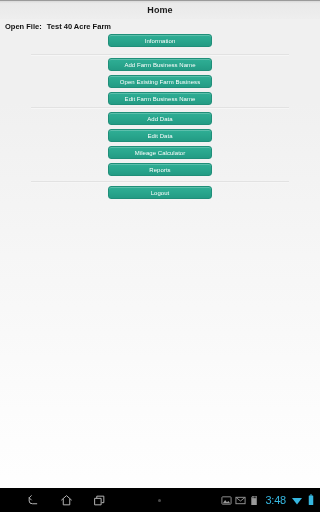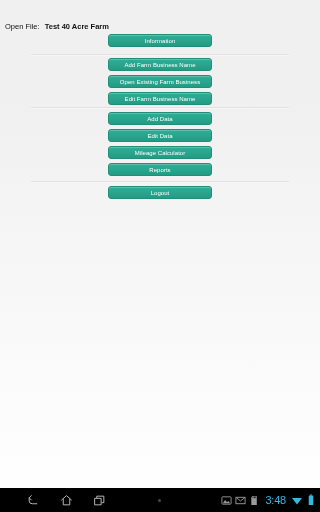--- a/index.html
+++ b/index.html
@@ -44,21 +44,21 @@
   
   #openfile-row {
     position: absolute;
     top: 22px;
     left: 5px;
     font-size: 7.5px;
     color: #111111;
     white-space: nowrap;
   }
   #openfile-label {
-    font-weight: normal;
+    font-weight: bold;
   }
   #openfile-value {
     font-weight: bold;
     margin-left: 3px;
   }
   
   .btn-group {
     position: absolute;
     left: 0;
     width: 320px;
@@ -144,20 +144,23 @@
     font-family: "Liberation Sans", sans-serif;
     letter-spacing: -0.2px;
     margin: 4px 2px;
   }
 </style>
 </head>
 <body>
 
 <div id="screen">
 
+  <div id="titlebar">
+    <div id="title-text">Home</div>
+  </div>
 
   <div id="openfile-row">
     <span id="openfile-label">Open File:</span>
     <span id="openfile-value">Test 40 Acre Farm</span>
   </div>
 
   <div class="btn-group" style="top:34px;">
     <button class="btn">Information</button>
   </div>
 

